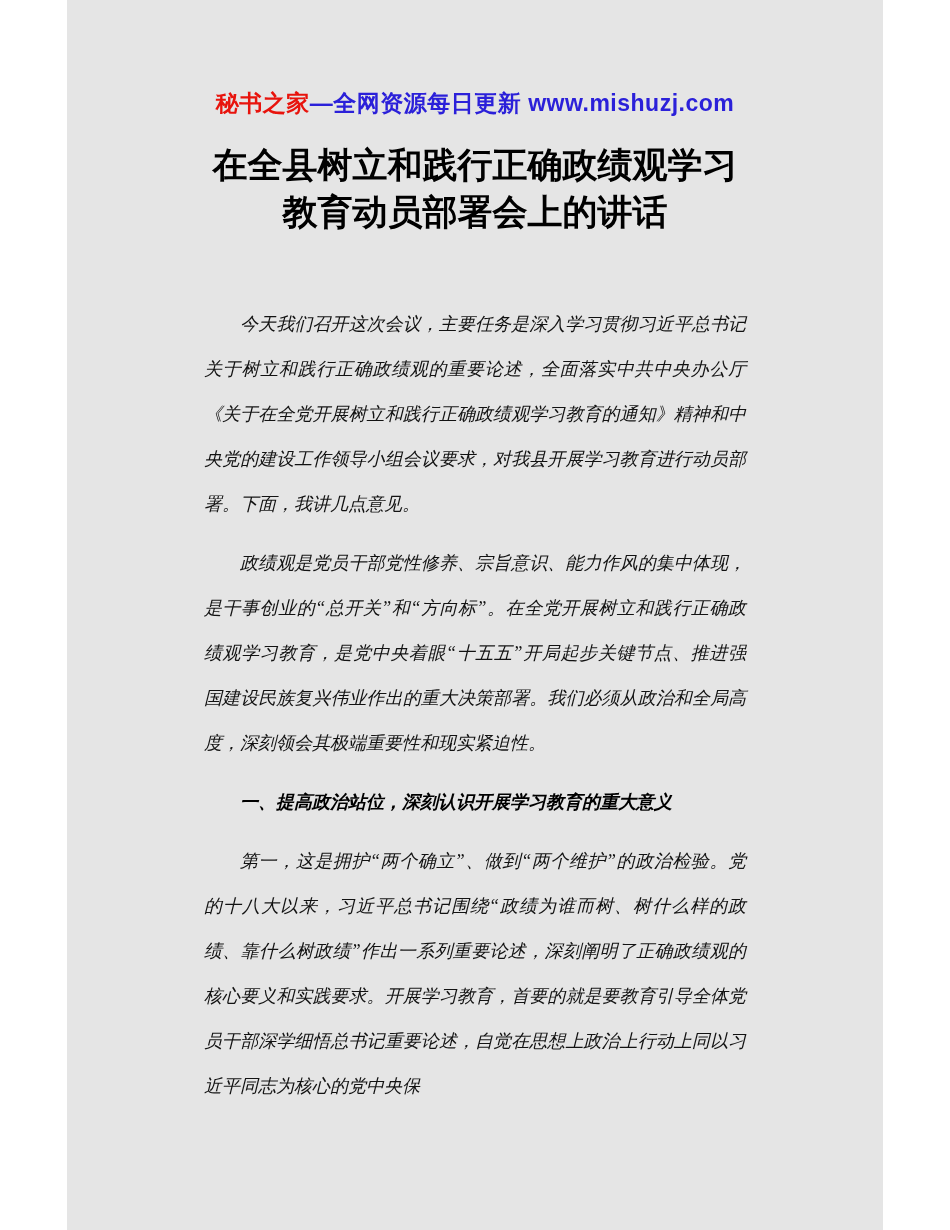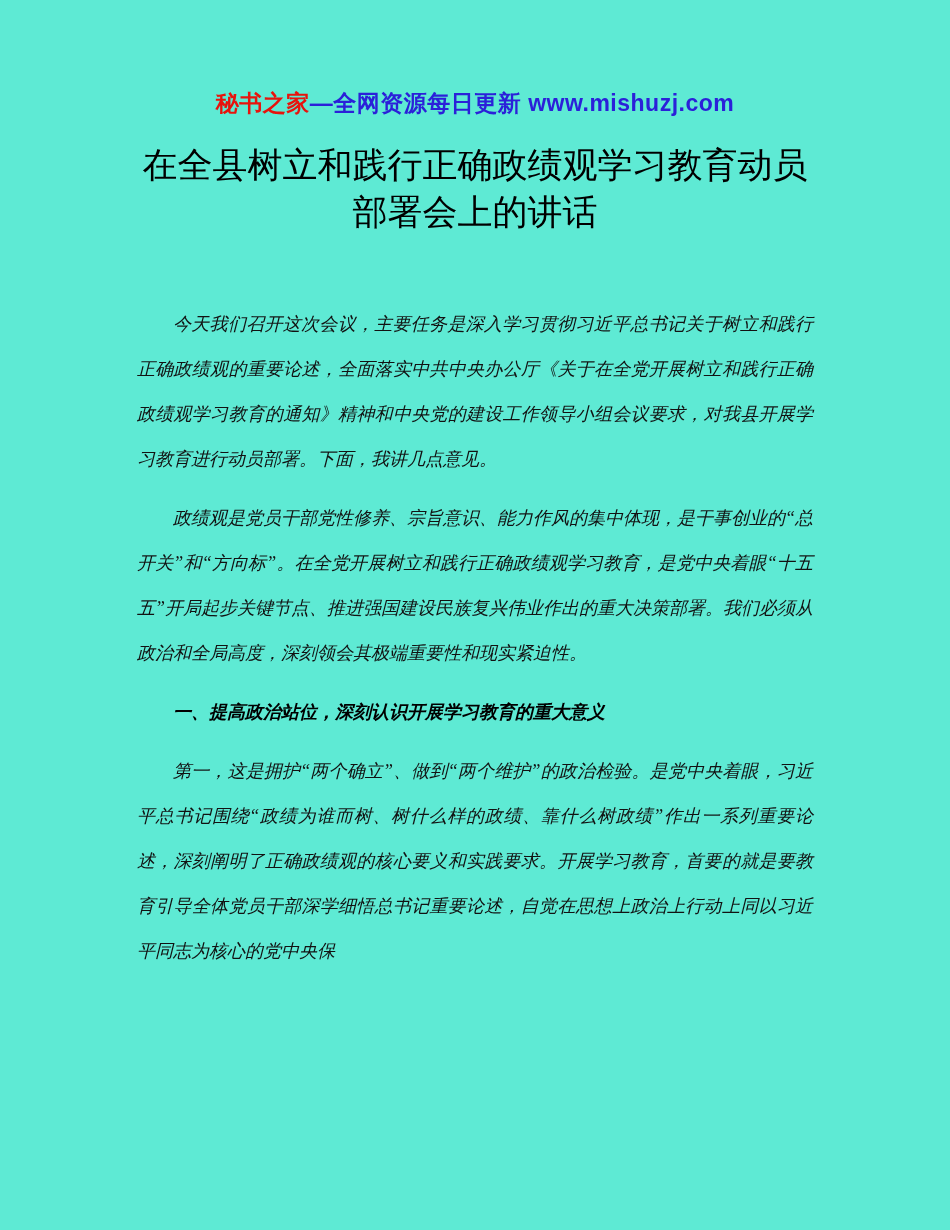--- a/index.html
+++ b/index.html
@@ -1,41 +1,41 @@
 <!DOCTYPE html>
 <html><head>
 <meta charset="utf-8">
 <style>
   * { box-sizing: border-box; }
   html, body { margin: 0; padding: 0; background: #ffffff; }
   .page {
-    width: 950px;
+    width: 816px;
     height: 1230px;
     margin: 0 auto;
-    background: #5eead4;
+    background: #e5e5e5;
     padding: 88px 137px 60px 137px;
     font-family: "Liberation Serif", "DejaVu Serif", serif;
     color: #111111;
     overflow: hidden;
   }
   .site-header {
     text-align: center;
     font-family: "Liberation Sans", "DejaVu Sans", sans-serif;
     font-size: 23px;
     font-weight: bold;
     letter-spacing: 0.5px;
     margin-bottom: 22px;
     white-space: nowrap;
   }
   .site-header .brand { color: var(--brand-color, #e8130c); }
   .site-header .tagline { color: var(--tagline-color, #2b20d9); }
   .doc-title {
     font-family: "Liberation Sans", "DejaVu Sans", sans-serif;
     font-size: 35px;
-    font-weight: normal;
+    font-weight: bold;
     line-height: 1.35;
     text-align: center;
     color: #000000;
     margin: 0 0 66px 0;
   }
   .doc-body {
     font-size: 18px;
     line-height: 45px;
     text-align: justify;
     font-style: italic;
@@ -57,15 +57,15 @@
   <div class="site-header" style="--brand-color: #e8130c; --tagline-color: #2b20d9;">
     <span class="brand">秘书之家</span><span class="tagline">—全网资源每日更新 www.mishuzj.com</span>
   </div>
 
   <h1 class="doc-title">在全县树立和践行正确政绩观学习教育动员部署会上的讲话</h1>
 
   <div class="doc-body" id="doc-body">
       <p class="para">今天我们召开这次会议，主要任务是深入学习贯彻习近平总书记关于树立和践行正确政绩观的重要论述，全面落实中共中央办公厅《关于在全党开展树立和践行正确政绩观学习教育的通知》精神和中央党的建设工作领导小组会议要求，对我县开展学习教育进行动员部署。下面，我讲几点意见。</p>
       <p class="para">政绩观是党员干部党性修养、宗旨意识、能力作风的集中体现，是干事创业的“总开关”和“方向标”。在全党开展树立和践行正确政绩观学习教育，是党中央着眼“十五五”开局起步关键节点、推进强国建设民族复兴伟业作出的重大决策部署。我们必须从政治和全局高度，深刻领会其极端重要性和现实紧迫性。</p>
       <p class="para heading">一、提高政治站位，深刻认识开展学习教育的重大意义</p>
-      <p class="para">第一，这是拥护“两个确立”、做到“两个维护”的政治检验。是党中央着眼，习近平总书记围绕“政绩为谁而树、树什么样的政绩、靠什么树政绩”作出一系列重要论述，深刻阐明了正确政绩观的核心要义和实践要求。开展学习教育，首要的就是要教育引导全体党员干部深学细悟总书记重要论述，自觉在思想上政治上行动上同以习近平同志为核心的党中央保</p>
+      <p class="para">第一，这是拥护“两个确立”、做到“两个维护”的政治检验。党的十八大以来，习近平总书记围绕“政绩为谁而树、树什么样的政绩、靠什么树政绩”作出一系列重要论述，深刻阐明了正确政绩观的核心要义和实践要求。开展学习教育，首要的就是要教育引导全体党员干部深学细悟总书记重要论述，自觉在思想上政治上行动上同以习近平同志为核心的党中央保</p>
     </div>
 </div>
 
 </body></html>

